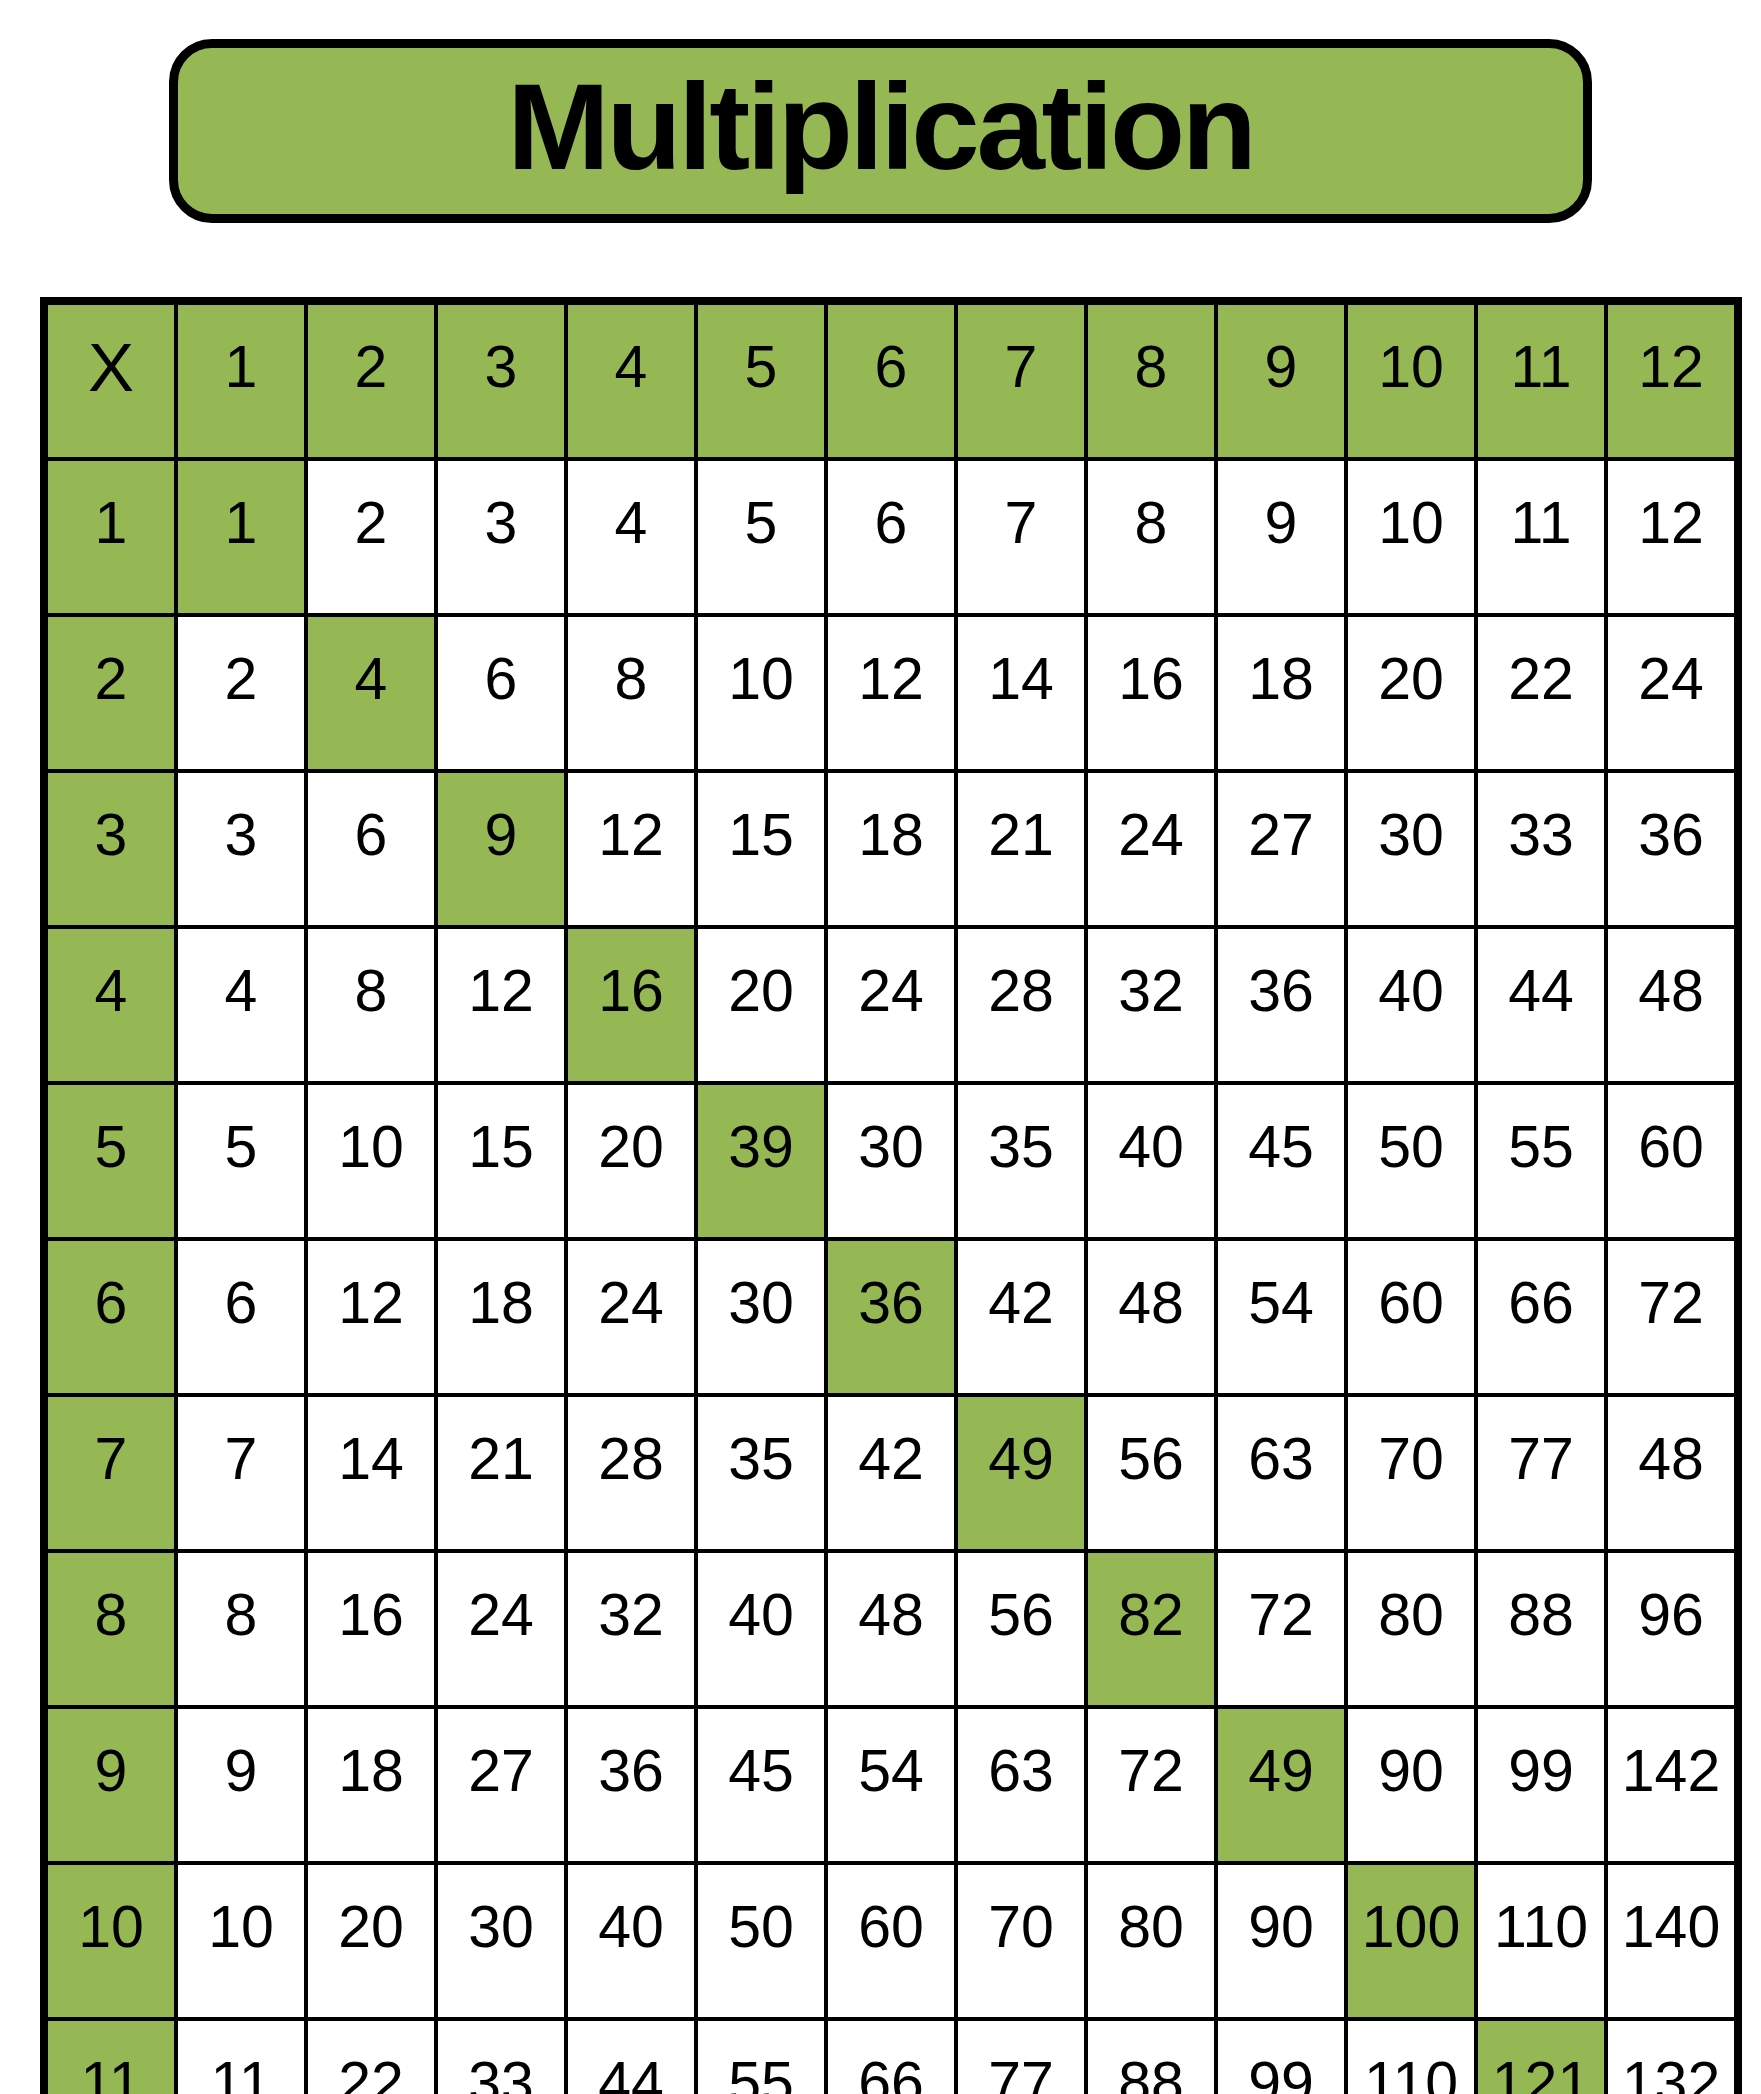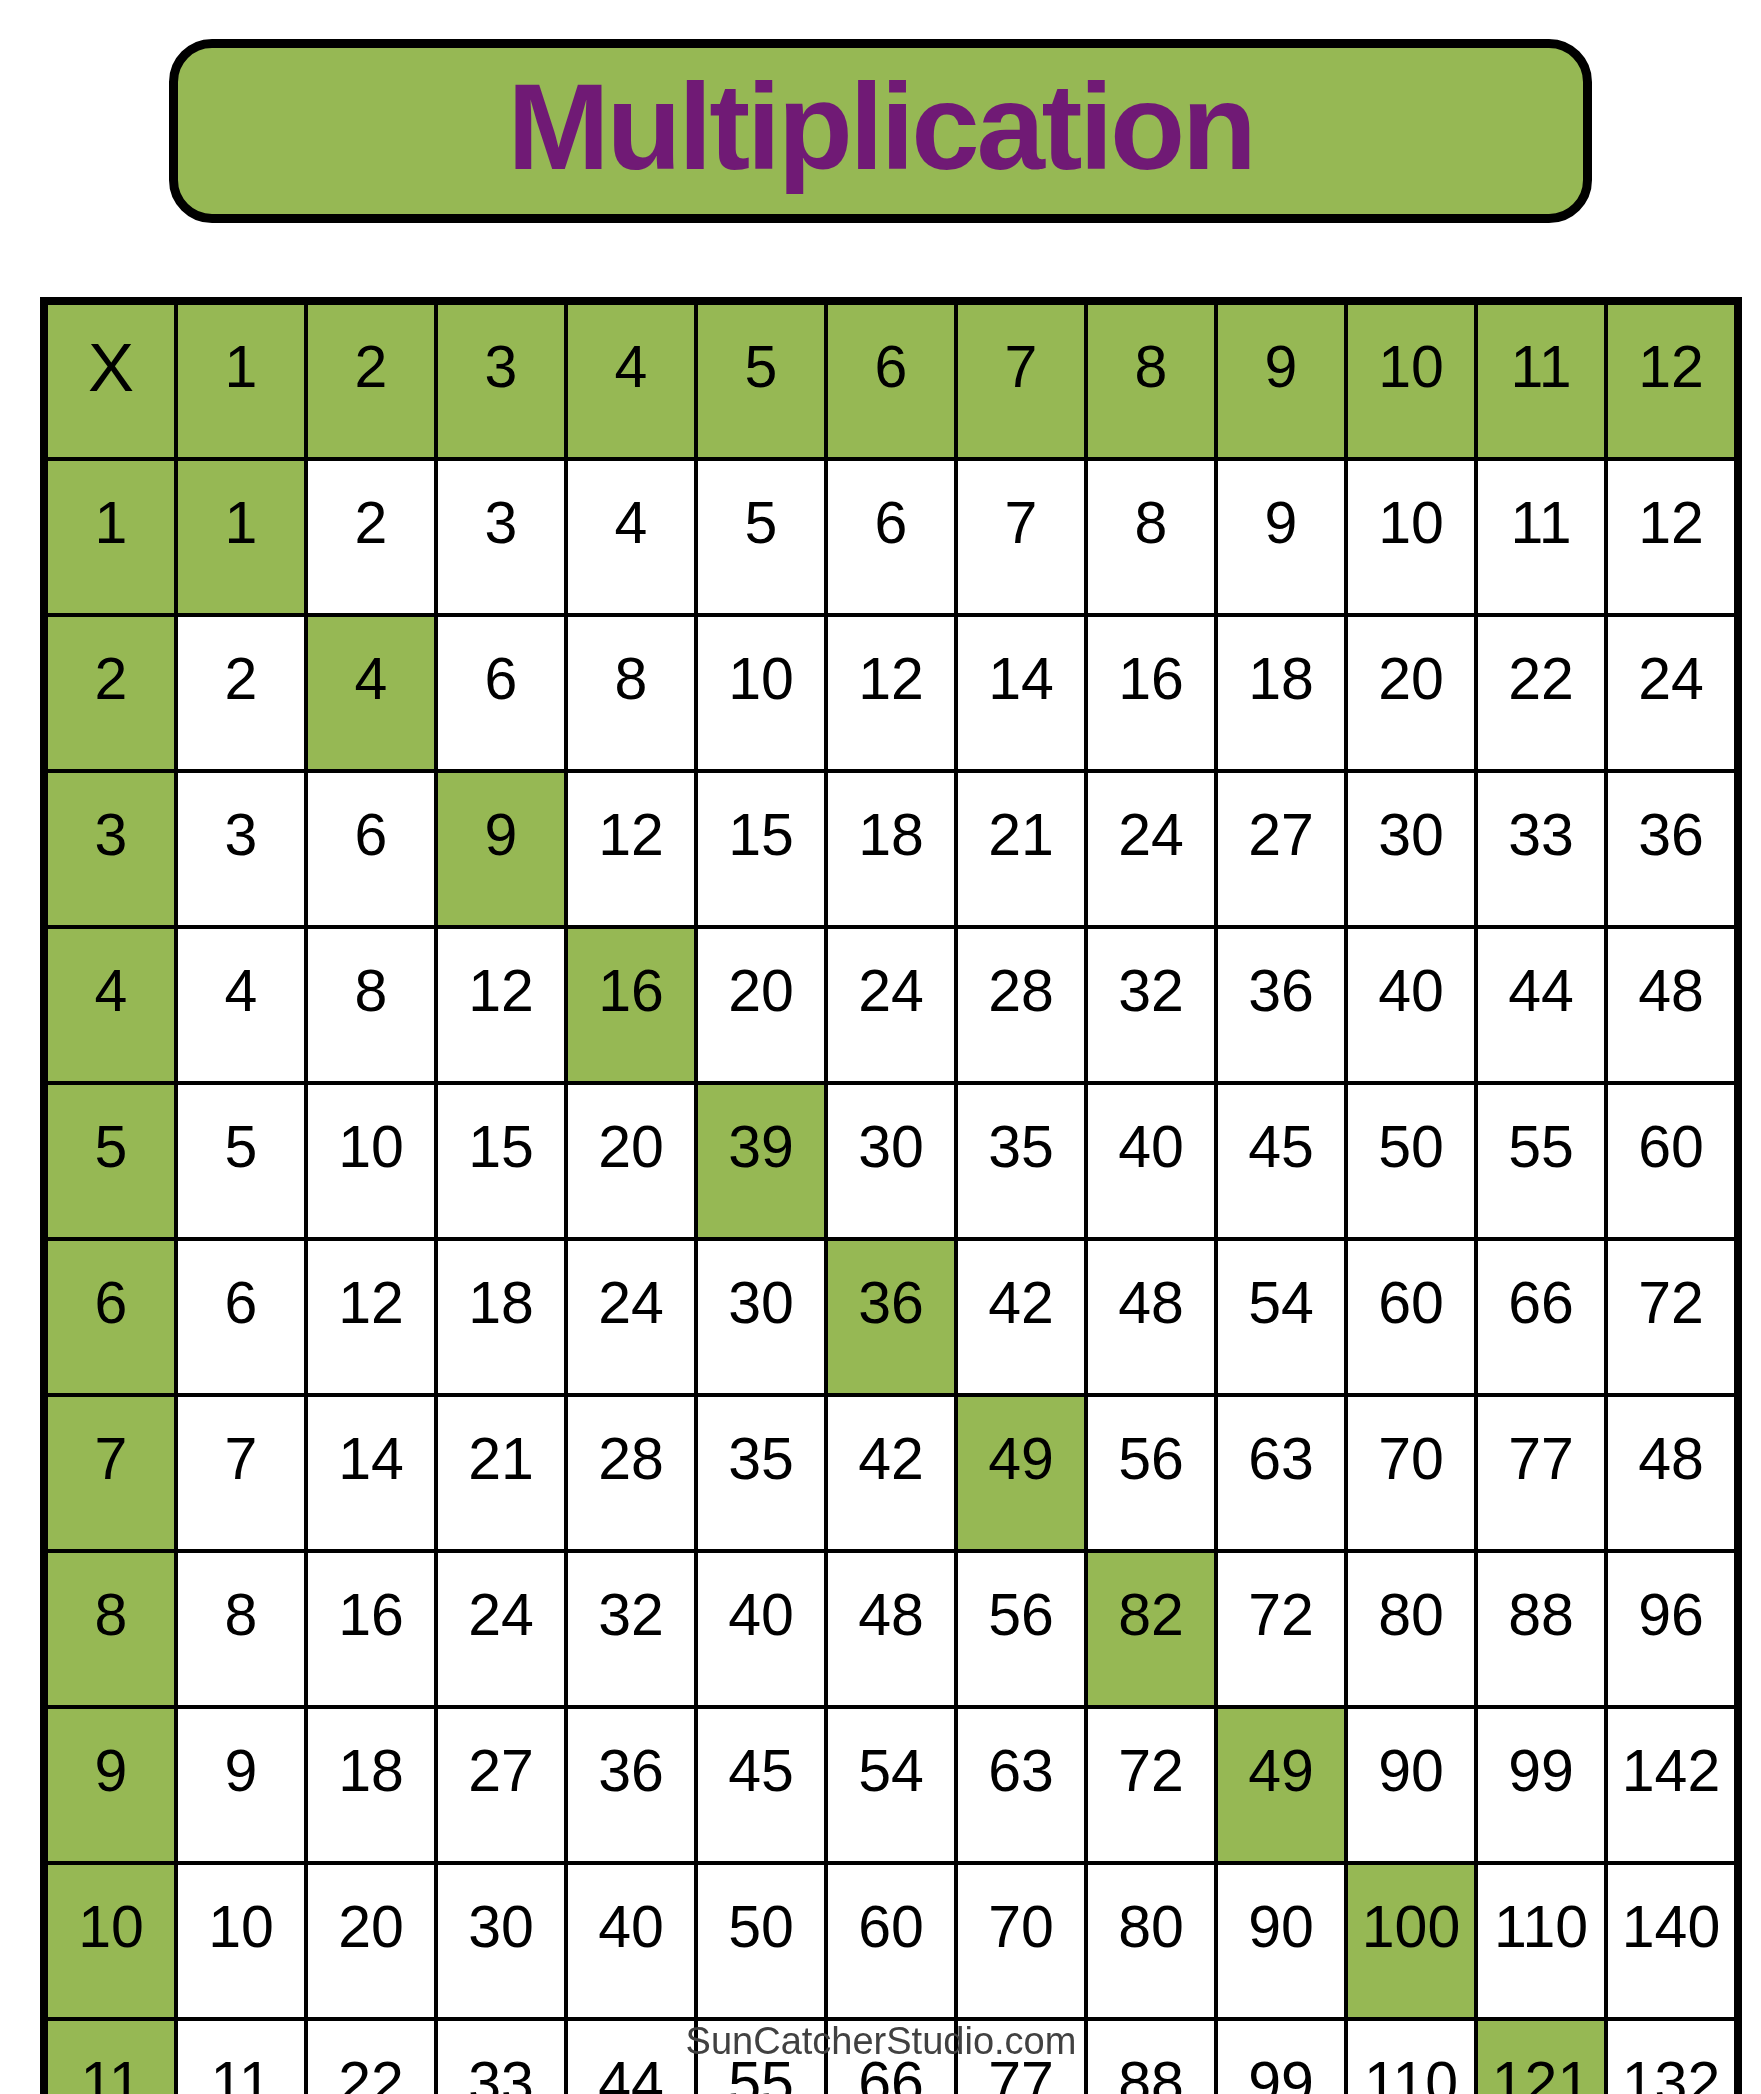--- a/index.html
+++ b/index.html
@@ -29,21 +29,21 @@
     border-radius: 43px;
     display: flex;
     align-items: center;
     justify-content: center;
   }
   .banner h1 {
     margin: 5px;
     font-size: 123px;
     font-weight: bold;
     letter-spacing: -3.3px;
-    color: #701a75;
+    color: #000000;
     line-height: 1;
     padding-bottom: 8.2px;
   }
 
   
   table.grid {
     position: absolute;
     left: 40px;
     top: 297px;
     border-collapse: collapse;
@@ -268,16 +268,15 @@
           <td>77</td>
           <td>88</td>
           <td>99</td>
           <td>110</td>
           <td class="green">121</td>
           <td>132</td>
         </tr>
       </tbody>
   </table>
 
-  <div class="footer">SunCatcherStudio.com</div>
 
 </div>
 
 
 </body></html>

